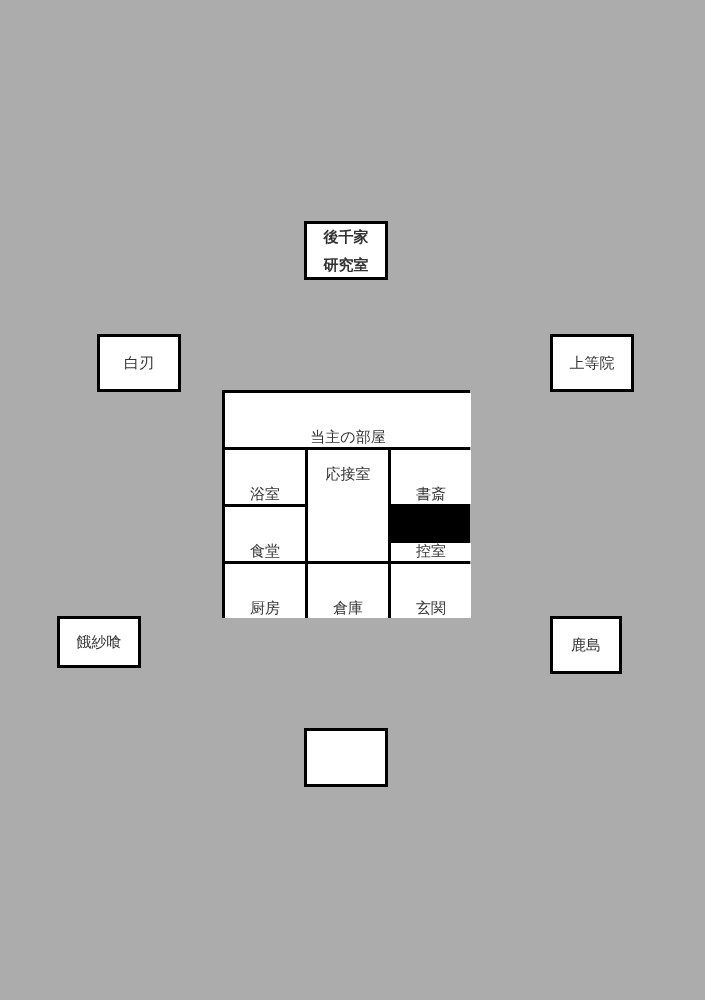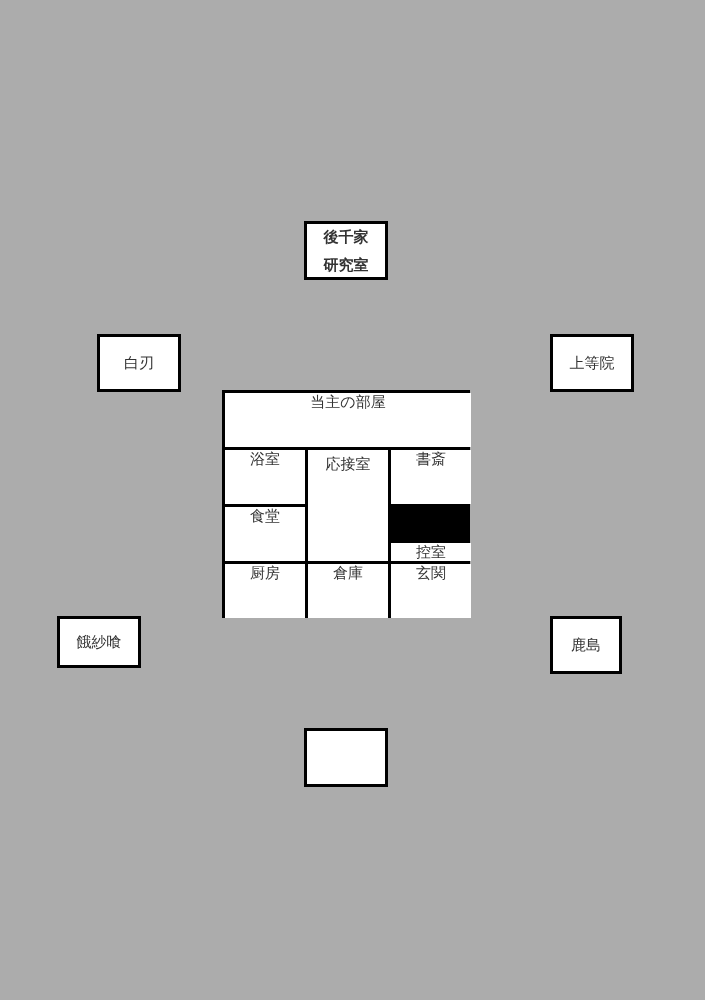--- a/index.html
+++ b/index.html
@@ -17,24 +17,24 @@
   }
   .plan {
     position: absolute; left: 222px; top: 390px; width: 248px; height: 228px;
     box-sizing: border-box; background: #000; border: 3px solid #000;
     display: grid;
     grid-template-columns: 80px 80px 80px;
     grid-template-rows: 54px 54px 54px 54px;
     gap: 3px;
   }
   .cell {
-    background: #fff; display: flex; align-items: flex-start; justify-content: center;
+    background: #fff; display: flex; align-items: flex-end; justify-content: center;
     font-size: 15px;
   }
-  .cell.top-align { align-items: flex-start; padding-top: 5px; }
+  .cell.top-align { align-items: flex-start; padding-top: 15px; }
   .master { grid-column: 1 / 4; grid-row: 1; }
   .bath { grid-column: 1; grid-row: 2; }
   .reception { grid-column: 2; grid-row: 2 / 4; }
   .study { grid-column: 3; grid-row: 2; }
   .dining { grid-column: 1; grid-row: 3; }
   .anteroom { grid-column: 3; grid-row: 3; margin-top: 36px; }
   .kitchen { grid-column: 1; grid-row: 4; }
   .storage { grid-column: 2; grid-row: 4; }
   .entrance { grid-column: 3; grid-row: 4; }
 </style>

